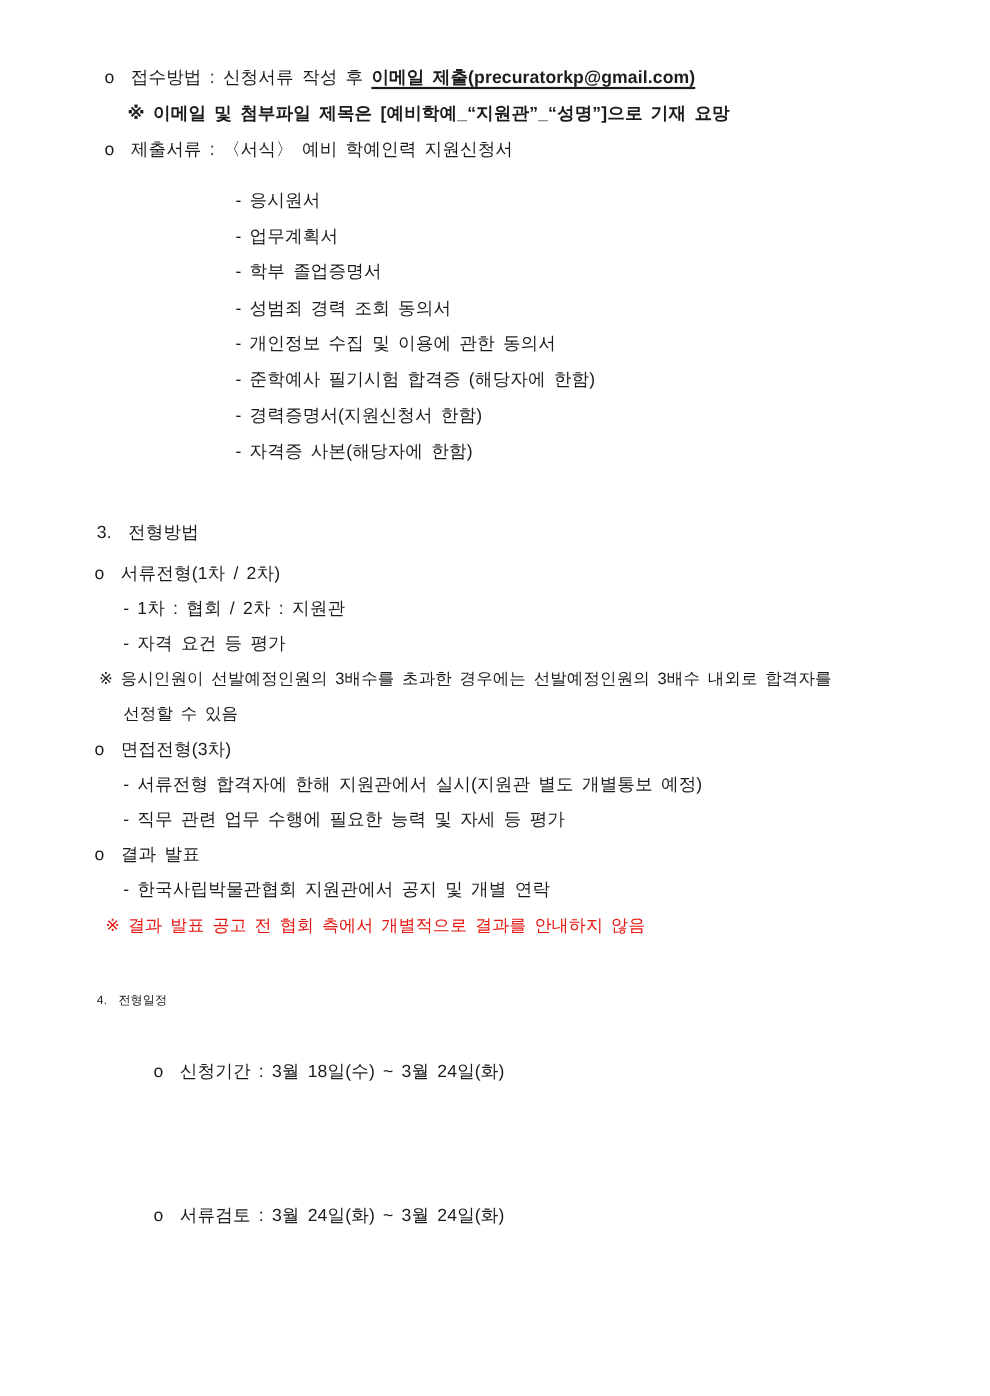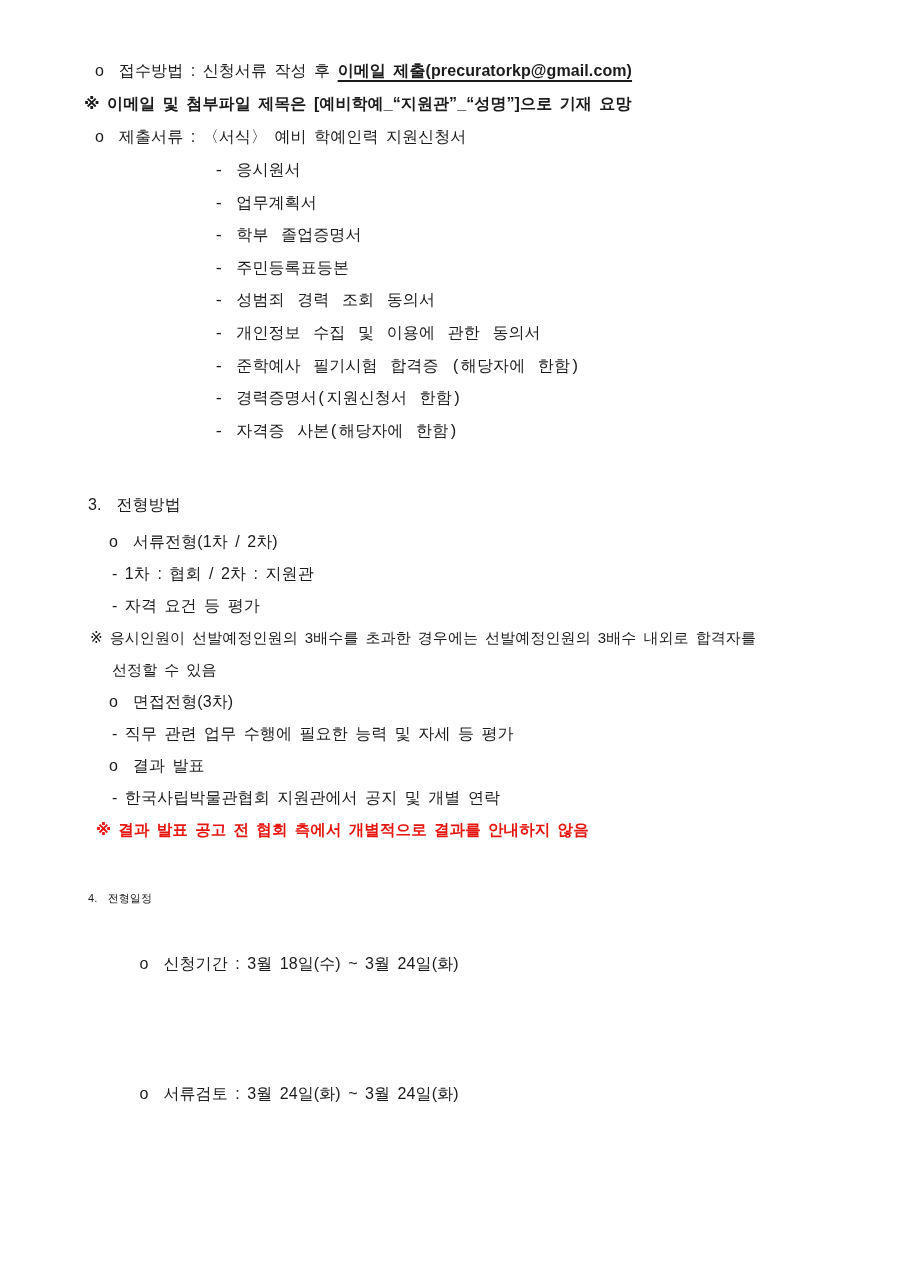--- a/index.html
+++ b/index.html
@@ -16,40 +16,40 @@
     padding-top: 54px;
   }
   .ln {
     white-space: pre-wrap;
     word-spacing: 0.18em;
     letter-spacing: 0.1px;
     line-height: 33px;
   }
   
   .sA-line  { padding-left: 95px; }
-  .sA-note  { padding-left: 84px; font-weight: bold; }
-  .doc-list { margin-top: 2px; font-family: Liberation Mono, monospace; }
+  .sA-note  { padding-left: 116px; font-weight: bold; }
+  .doc-list { margin-top: 14px; }
   .doc-item { padding-left: 214px; line-height: 32.6px; }
   .email-bold {
     font-weight: bold;
     text-decoration: underline;
     text-decoration-thickness: 1.5px;
     text-underline-offset: 4px;
   }
   
   .sec-h3 { padding-left: 88px; margin-top: 40px; font-size: 16px; }
   .sec-h4 { padding-left: 88px; margin-top: 36px; font-size: 11px; }
   
   .m-lines { margin-top: 5px; }
   .m-lines .ln { line-height: 32px; }
-  .m-o        { padding-left: 86px; margin-left: 23px; }
+  .m-o        { padding-left: 86px; }
   .m-dash     { padding-left: 112px; }
   .m-note     { padding-left: 90px;  font-size: 15px; }
   .m-note-cont{ padding-left: 112px; font-size: 15px; }
-  .m-red      { padding-left: 96px;  font-size: 15.5px; font-weight: bold; }
+  .m-red      { padding-left: 96px;  font-size: 15.5px; font-weight: normal; }
   
   .sched-row  { position: relative; padding-left: 95px; line-height: 32.6px; }
   .sched-note {
     position: absolute;
     left: 593px;
     top: 1px;
     font-size: 14px;
     word-spacing: 0.18em;
     white-space: pre-wrap;
   }
@@ -63,38 +63,38 @@
     <div class="ln sA-line"><span>o  접수방법 : 신청서류 작성 후 </span><span class="email-bold">이메일 제출(precuratorkp@gmail.com)</span></div>
 
     <div class="ln sA-note">※ 이메일 및 첨부파일 제목은 [예비학예_“지원관”_“성명”]으로 기재 요망</div>
 
     <div class="ln sA-line">o  제출서류 : 〈서식〉 예비 학예인력 지원신청서</div>
 
     <div class="doc-list">
       <div class="ln doc-item">- 응시원서</div>
       <div class="ln doc-item">- 업무계획서</div>
       <div class="ln doc-item">- 학부 졸업증명서</div>
-      <div class="ln doc-item">- 주민등록표등본</div>
       <div class="ln doc-item">- 성범죄 경력 조회 동의서</div>
       <div class="ln doc-item">- 개인정보 수집 및 이용에 관한 동의서</div>
       <div class="ln doc-item">- 준학예사 필기시험 합격증 (해당자에 한함)</div>
       <div class="ln doc-item">- 경력증명서(지원신청서 한함)</div>
       <div class="ln doc-item">- 자격증 사본(해당자에 한함)</div>
     </div>
   </section>
 
   <section>
     <div class="ln sec-h3">3.  전형방법</div>
     <div class="m-lines">
       <div class="ln m-o">o  서류전형(1차 / 2차)</div>
       <div class="ln m-dash">- 1차 : 협회 / 2차 : 지원관</div>
       <div class="ln m-dash">- 자격 요건 등 평가</div>
       <div class="ln m-note">※ 응시인원이 선발예정인원의 3배수를 초과한 경우에는 선발예정인원의 3배수 내외로 합격자를</div>
       <div class="ln m-note-cont">선정할 수 있음</div>
       <div class="ln m-o">o  면접전형(3차)</div>
+      <div class="ln m-dash">- 서류전형 합격자에 한해 지원관에서 실시(지원관 별도 개별통보 예정)</div>
       <div class="ln m-dash">- 직무 관련 업무 수행에 필요한 능력 및 자세 등 평가</div>
       <div class="ln m-o">o  결과 발표</div>
       <div class="ln m-dash">- 한국사립박물관협회 지원관에서 공지 및 개별 연락</div>
       <div class="ln m-red" style="color:#e5150f">※ 결과 발표 공고 전 협회 측에서 개별적으로 결과를 안내하지 않음</div>
     </div>
   </section>
 
   <section>
     <div class="ln sec-h4">4.  전형일정</div>
 

